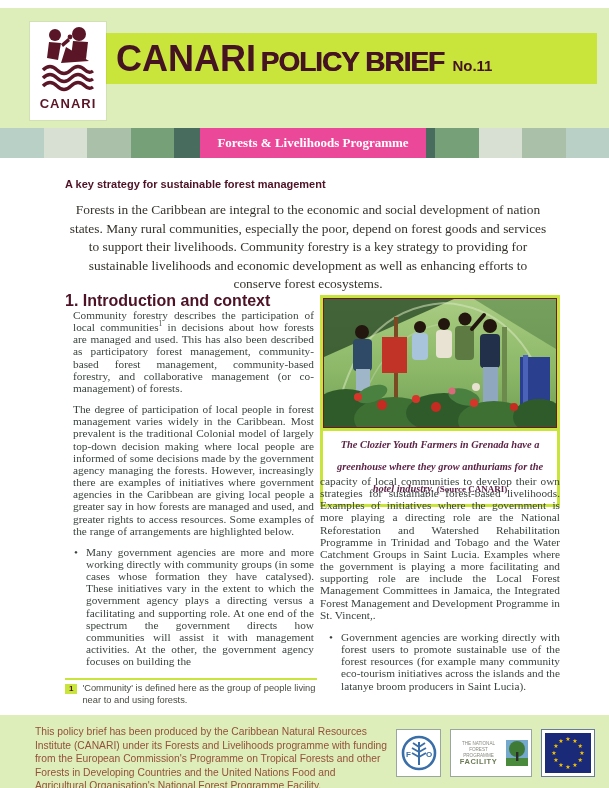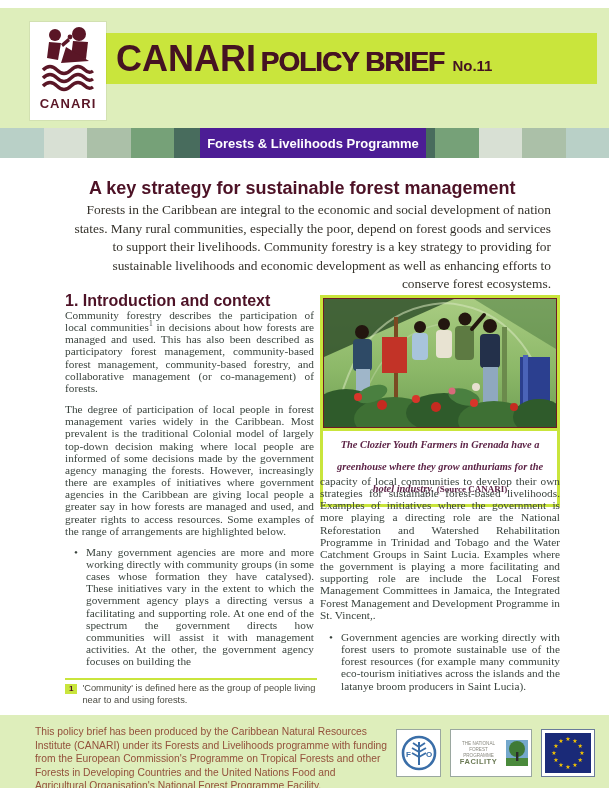--- a/index.html
+++ b/index.html
@@ -20,34 +20,34 @@
   .t-reg{font-size:36px;font-weight:600;letter-spacing:0px;}
   .t-bold{font-size:28px;font-weight:900;letter-spacing:-1px;text-shadow:0.6px 0 0 #451322;}
   .t-no{font-size:15px;font-weight:900;margin-left:4px;}
   .subtitle{position:absolute;top:93px;left:116px;font-size:21px;color:#3f4d19;
             font-family:"Liberation Serif", serif;}
 
   
   .strip{position:absolute;top:128px;left:0;width:609px;height:30px;display:flex;}
   .strip .sq{flex:1 1 auto;height:30px;}
   .programme-banner{position:absolute;top:128px;left:200px;width:226px;height:30px;
-                    background:#4c1d95;color:#ffffff;display:flex;align-items:center;justify-content:center;
-                    font-family:Liberation Sans, sans-serif;font-weight:bold;font-size:13px;}
+                    background:#ec4899;color:#ffffff;display:flex;align-items:center;justify-content:center;
+                    font-family:Liberation Serif, serif;font-weight:bold;font-size:13px;}
 
   
   .lead-heading{position:absolute;top:178px;left:65px;width:490px;
-                font-family:"Liberation Sans", sans-serif;font-weight:bold;font-size:18px;color:#4d1226;margin-left:24px;}
+                font-family:"Liberation Sans", sans-serif;font-weight:bold;font-size:11px;color:#4d1226;}
   .lead-body{position:absolute;top:201px;left:65px;width:486px;font-size:13.4px;line-height:18.6px;
-             color:#35322b;text-align:right;}
+             color:#35322b;text-align:center;}
 
   
   .section-heading{position:absolute;top:292px;left:65px;
                    font-family:"Liberation Sans", sans-serif;font-weight:bold;font-size:16px;color:#4d1226;}
   .col{font-size:11.3px;line-height:12.15px;color:#39433d;text-align:justify;}
-  .col p{margin:0 0 9px 0;}
+  .col p{margin:0 0 9px 8px;}
   .col ul{margin:0;padding:0 0 0 9px;list-style:none;}
   .col li{position:relative;padding-left:12px;margin:0;}
   .col li .bullet{position:absolute;left:0;top:0;}
   .left-col{position:absolute;top:309px;left:65px;width:249px;}
   .right-col-text{position:absolute;top:475px;left:320px;width:240px;}
   .right-col-text p{margin:0 0 10px 0;}
   sup.fnref{font-size:7.5px;vertical-align:super;line-height:0;}
 
   
   .figure{position:absolute;top:295px;left:320px;width:240px;background:#ffffff;

